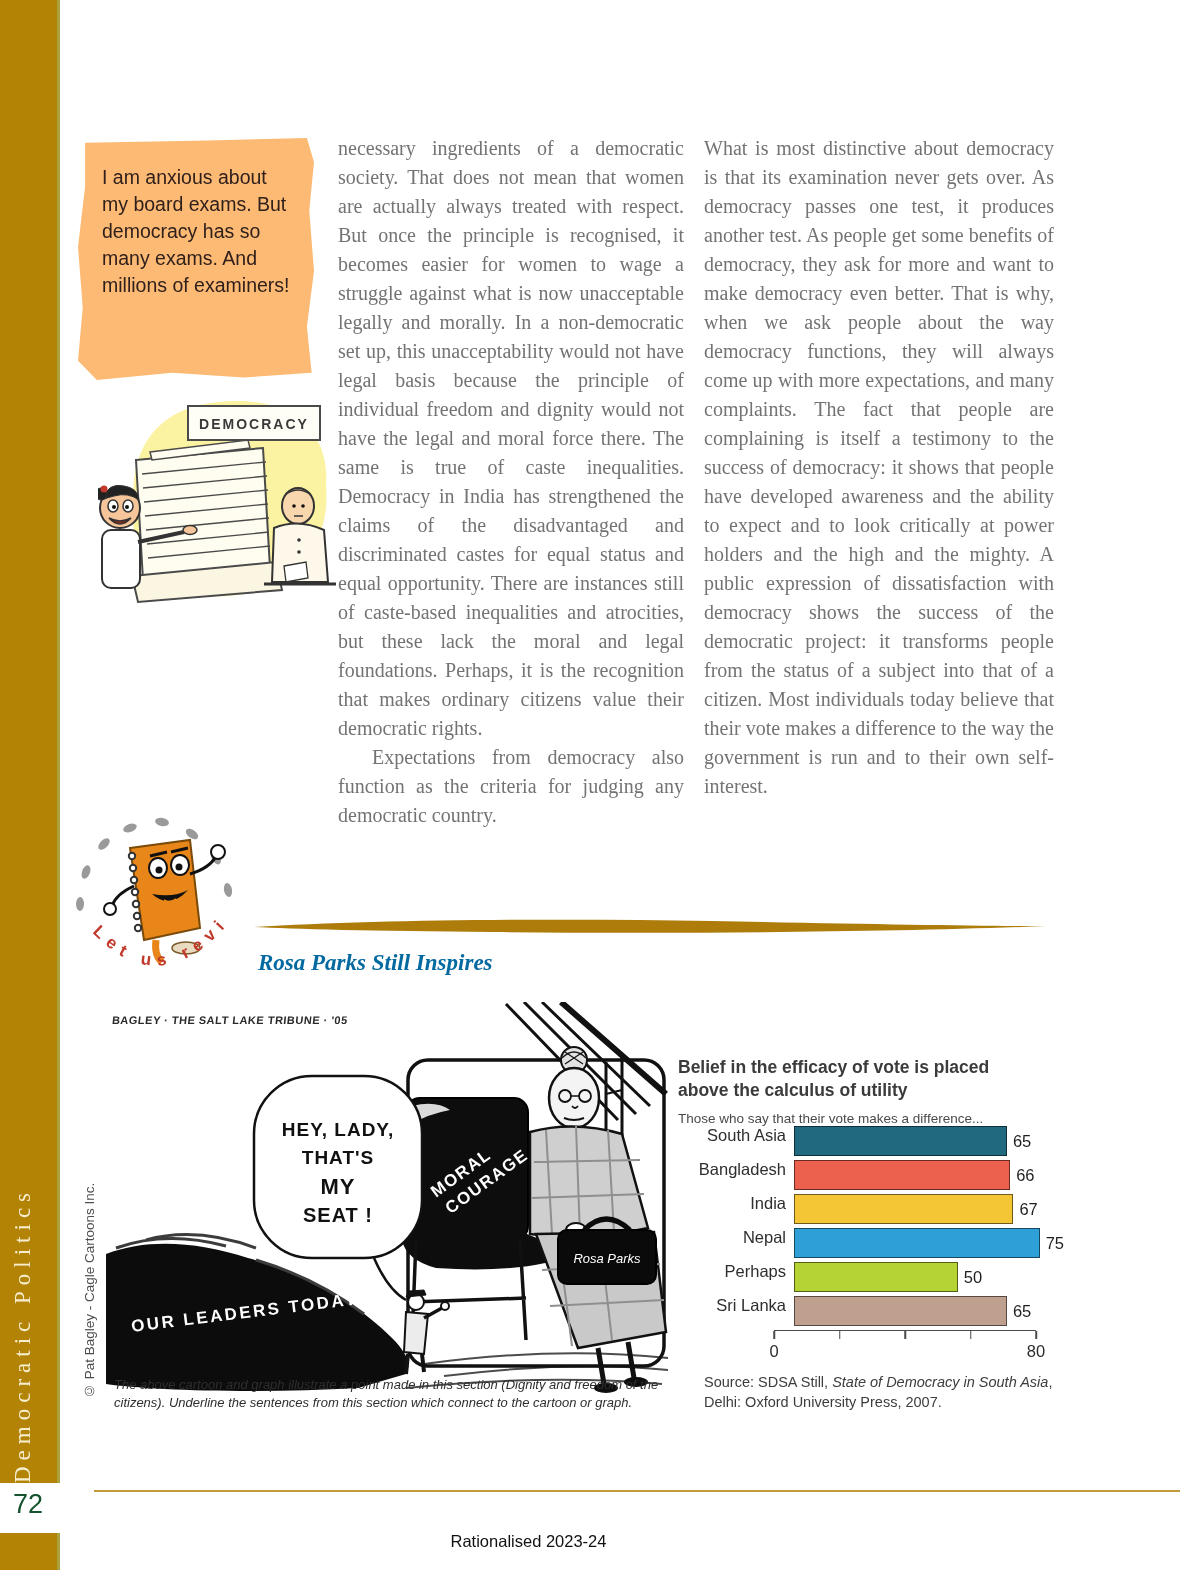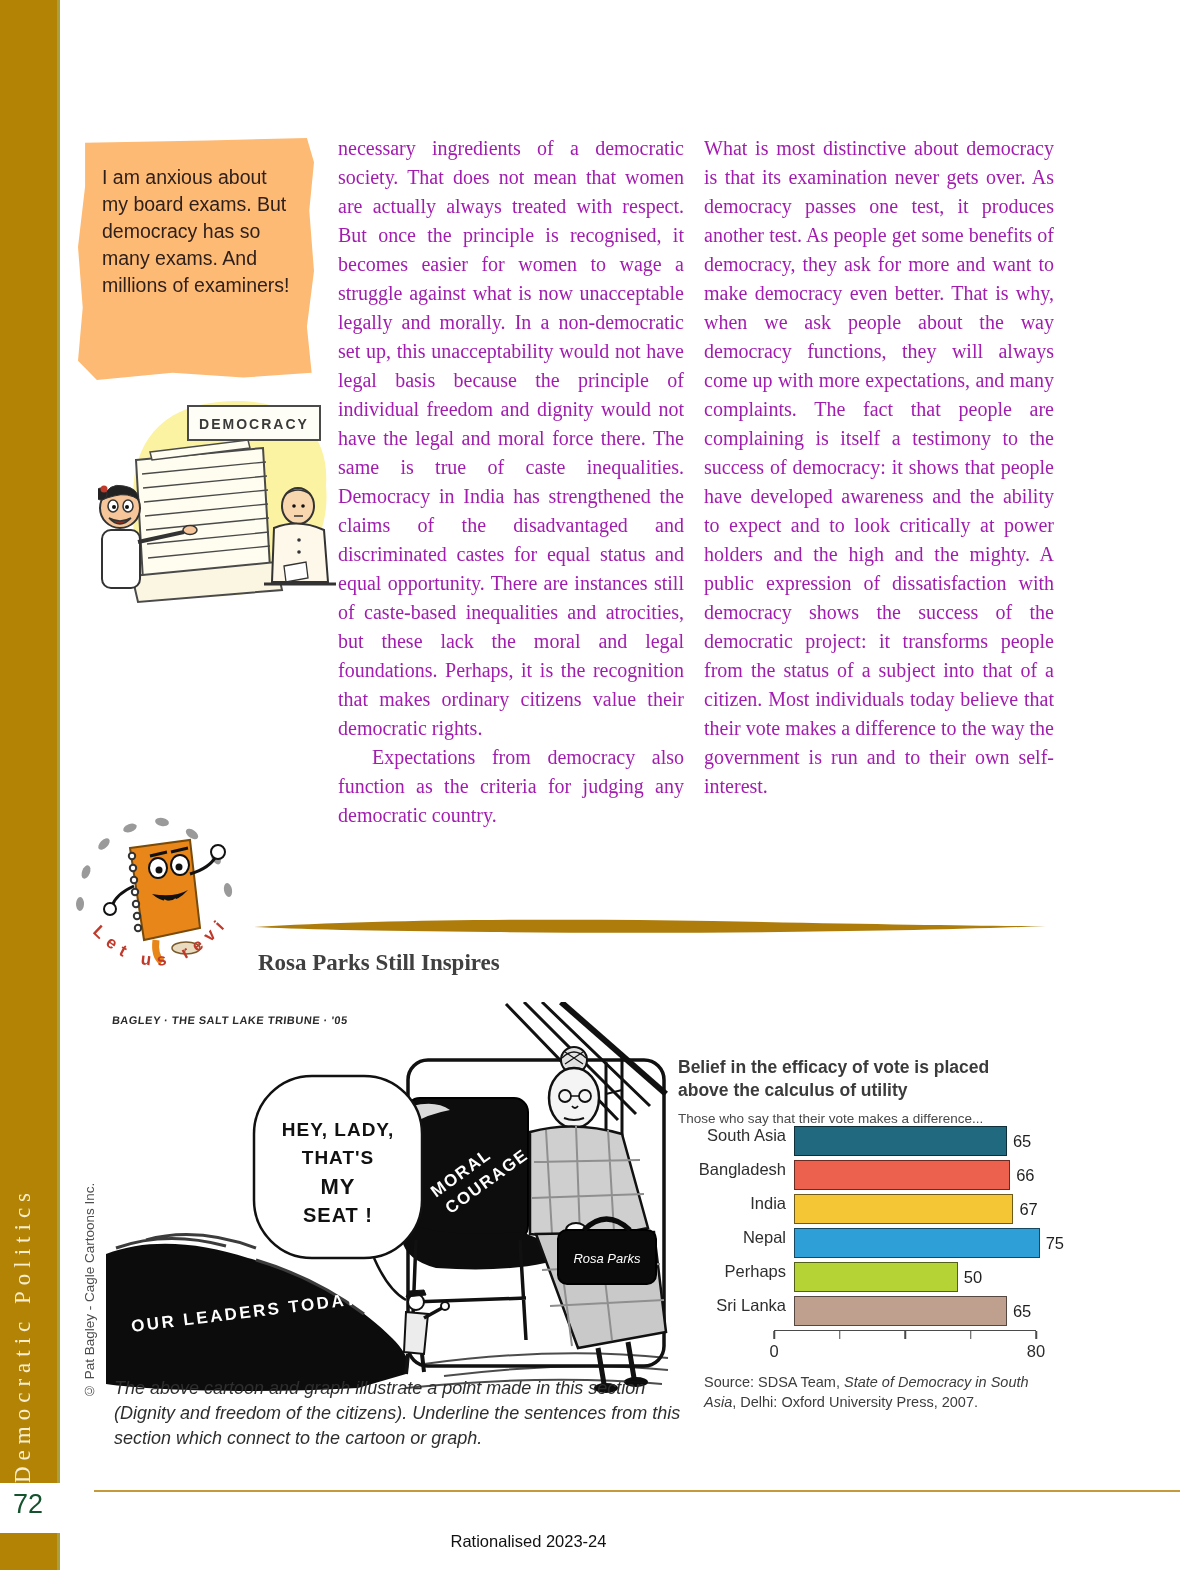--- a/index.html
+++ b/index.html
@@ -16,31 +16,31 @@
      font-size:27px;color:#14532d;}
 
   
   .bubble{position:absolute;left:78px;top:138px;width:236px;height:242px;background:#fdba74;
      clip-path:polygon(3% 2%,55% 1%,97% 0%,100% 10%,98% 30%,100% 55%,97% 78%,99% 97%,70% 99%,40% 97%,8% 100%,0% 92%,2% 70%,0% 45%,3% 20%);
      display:flex;align-items:flex-start;}
   .bubble-text{padding:26px 24px;font-family:"Liberation Sans",sans-serif;font-size:19.5px;
      line-height:1.38;color:#30201c;}
 
   
-  .col{position:absolute;text-align:justify;font-size:20px;line-height:29px;color:#a21caf;}
+  .col{position:absolute;text-align:justify;font-size:20px;line-height:29px;color:#737373;}
   .col p{margin:0;}
   .col p.indent{text-indent:34px;}
   .col1{left:338px;top:134px;width:346px;}
   .col2{left:704px;top:134px;width:350px;}
 
   
   .cartoon1{position:absolute;left:98px;top:390px;width:240px;height:214px;}
   .revise{position:absolute;left:70px;top:810px;width:175px;height:190px;}
   .divider{position:absolute;left:252px;top:918px;width:796px;height:18px;}
-  .heading{position:absolute;left:258px;top:950px;font-size:23px;font-weight:bold;color:#404040;}
+  .heading{position:absolute;left:258px;top:950px;font-size:23px;font-style:italic;font-weight:bold;color:#0369a1;}
 
   .cartoon2{position:absolute;left:106px;top:1002px;width:564px;height:394px;}
   .credit{position:absolute;left:82px;top:1128px;height:270px;writing-mode:vertical-rl;transform:rotate(180deg);
      font-family:"Liberation Sans",sans-serif;font-size:13.5px;color:#4d4d4d;}
 
   
   .chart{position:absolute;left:678px;top:1056px;width:394px;font-family:"Liberation Sans",sans-serif;}
   .chart-title{font-size:17.5px;font-weight:bold;color:#3b3b3b;line-height:1.3;width:330px;}
   .chart-subtitle{font-size:13.5px;color:#4a4a4a;margin-top:9px;margin-bottom:0;}
   .crow{display:flex;margin-bottom:4px;margin-left:20px;}
@@ -49,21 +49,21 @@
   .cbar{height:100%;border:1px solid rgba(0,0,0,0.55);box-sizing:border-box;}
   .cval{position:absolute;top:50%;transform:translateY(-50%);font-size:16.5px;color:#1f1f1f;white-space:nowrap;}
   .caxis{margin-left:96px;width:262px;border-top:1.5px solid #4a4a4a;position:relative;height:30px;}
   .ctick{position:absolute;top:0;width:1.5px;height:8px;background:#4a4a4a;transform:translateX(-50%);}
   .cticklab{position:absolute;top:11px;transform:translateX(-50%);font-size:16.5px;color:#2c2c2c;}
   .source{position:absolute;left:704px;top:1372px;width:350px;font-family:"Liberation Sans",sans-serif;
      font-size:14.5px;line-height:1.4;color:#3d3d3d;}
 
   
   .caption{position:absolute;left:114px;top:1376px;width:580px;font-family:"Liberation Sans",sans-serif;
-     font-style:italic;font-size:18px;line-height:1.38;color:#2e2e2e;}
+     font-style:italic;font-size:13px;line-height:1.38;color:#2e2e2e;}
   .footer-line{position:absolute;left:94px;top:1490px;width:1086px;height:2px;background:#c49a3d;}
   .footer-text{position:absolute;left:0;top:1532px;width:1057px;text-align:center;
      font-family:"Liberation Sans",sans-serif;font-size:16.5px;color:#111;}
 
   svg text{font-family:"Liberation Sans",sans-serif;}
 </style>
 </head>
 <body>
 
 <div class="page">
@@ -305,21 +305,21 @@
           <div class="ctick" style="left: 25%;"></div>
           <div class="ctick" style="left: 50%;"></div>
           <div class="ctick" style="left: 75%;"></div>
           <div class="ctick" style="left: 100%;"></div>
           <div class="cticklab" style="left: 100%;">80</div>
         </div>
     </div>
   </div>
 
   <div class="source">
-    <span>Source: SDSA Team, </span><span style="font-style:italic">State of Democracy in South Asia</span><span>, Delhi: Oxford University Press, 2007.</span>
+    <span>Source: SDSA Still, </span><span style="font-style:italic">State of Democracy in South Asia</span><span>, Delhi: Oxford University Press, 2007.</span>
   </div>
 
   <div class="caption">The above cartoon and graph illustrate a point made in this section (Dignity and freedom of the citizens). Underline the sentences from this section which connect to the cartoon or graph.</div>
 
   <div class="footer-line"></div>
   <div class="footer-text">Rationalised 2023-24</div>
 
 </div>
 
 </body></html>

